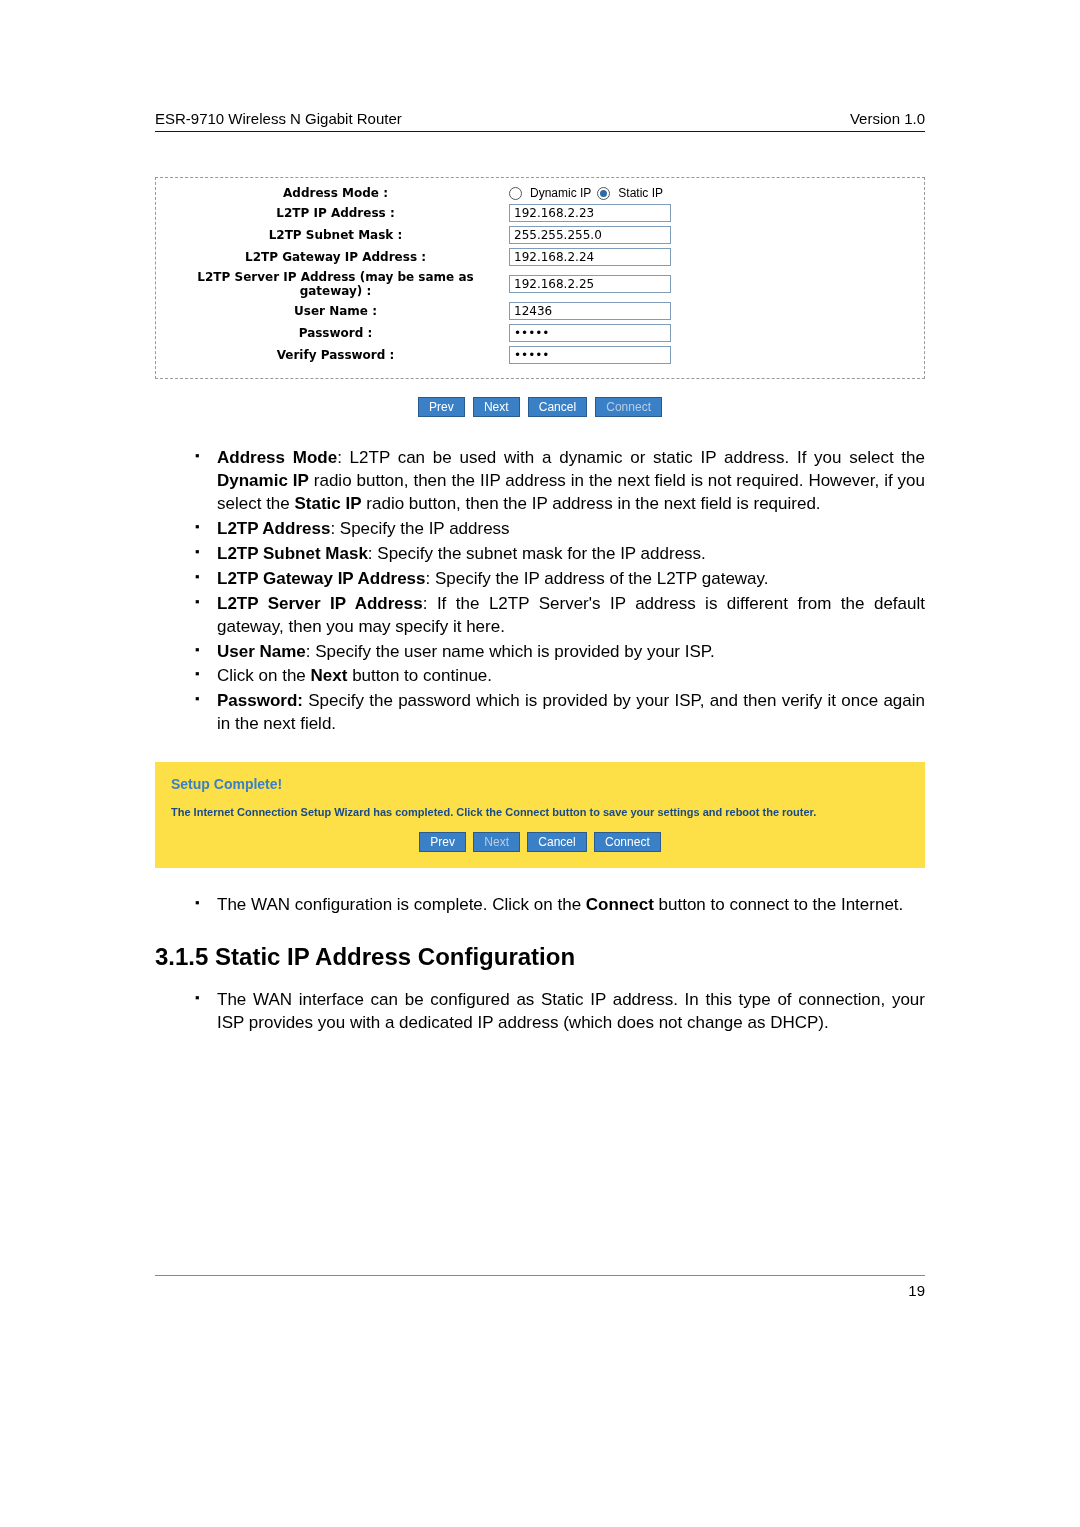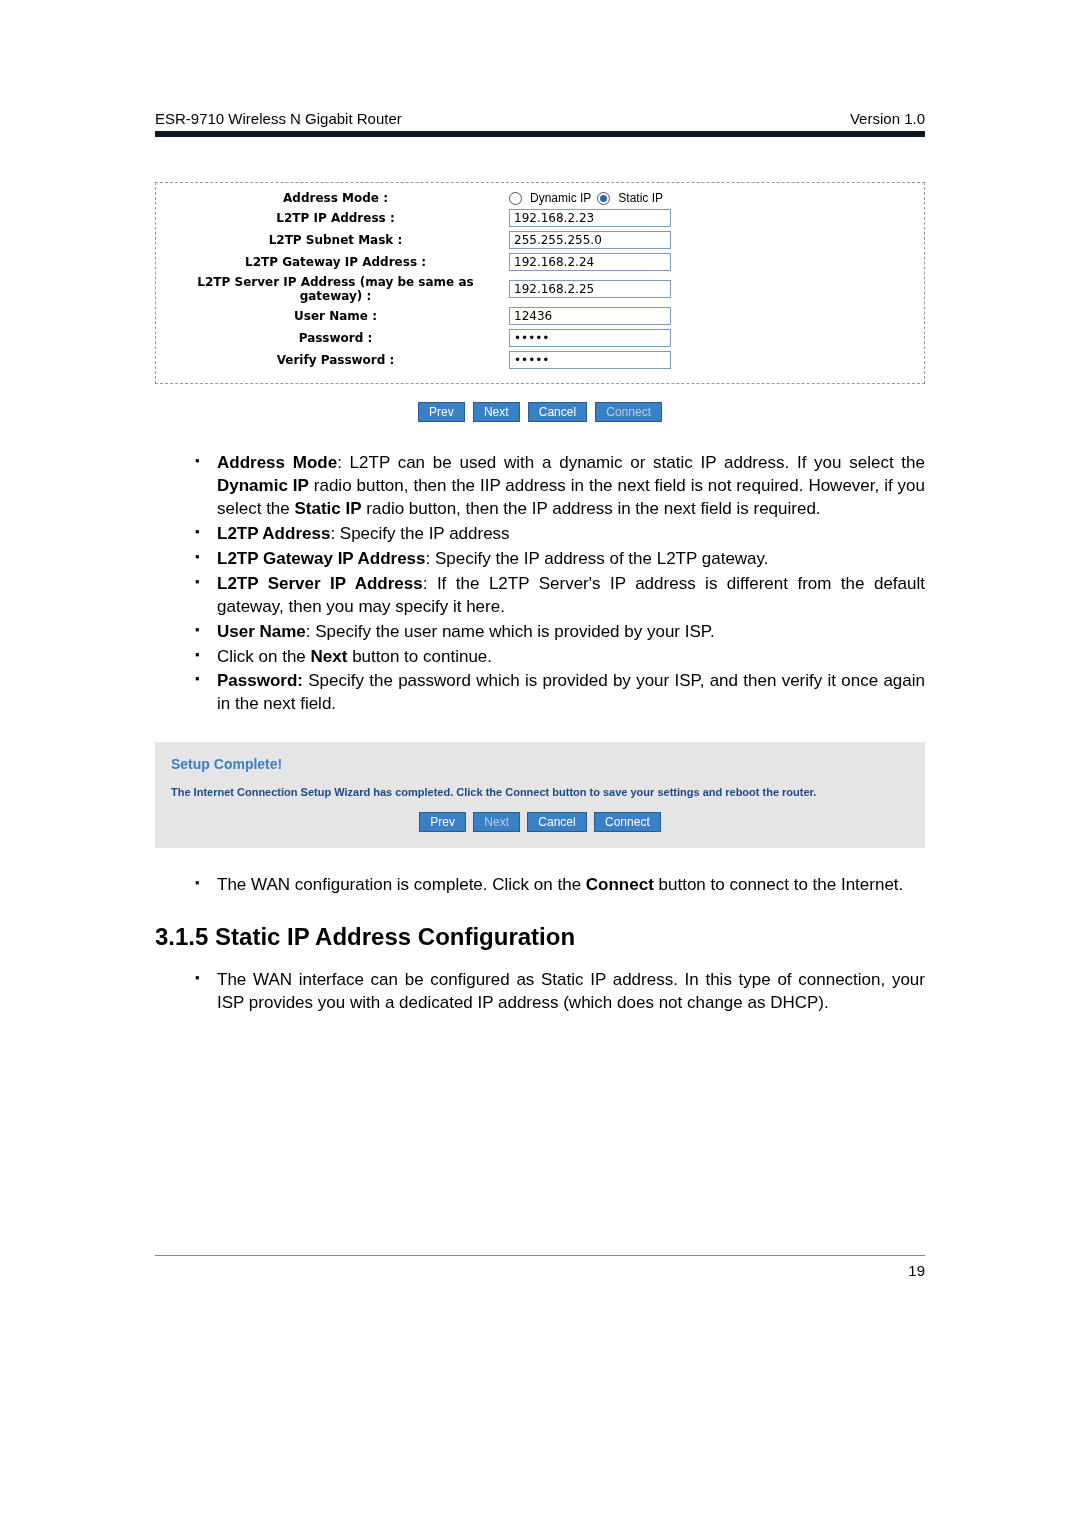--- a/index.html
+++ b/index.html
@@ -9,21 +9,21 @@
       width: 1080px;
       margin: 0 auto;
       padding: 110px 155px 60px 155px;
       font-size: 15px;
       color: #000;
     }
     .header-row {
       display: flex;
       justify-content: space-between;
       font-size: 15px;
-      border-bottom: 6px solid #0f172a;
+      border-bottom: 1px solid #0f172a;
       padding-bottom: 4px;
       margin-bottom: 45px;
     }
     
     .form-box {
       border: 1px dashed #999;
       padding: 8px 18px 10px;
       margin-bottom: 18px;
     }
     .form-row {
@@ -80,21 +80,21 @@
       font-size:17px;
     }
     ul.bullets li::before{
       content:"▪";
       position:absolute; left:0; top:0;
       font-size:13px;
     }
     .b { font-weight:700; }
     
     .complete-box{
-      background:#e5e5e5;
+      background:#fde047;
       padding:14px 16px 16px;
       margin-bottom:26px;
       font-size:12px;
     }
     .complete-title{ color:#3a80c7; font-weight:700; font-size:14px; margin-bottom:14px;}
     .complete-msg{ color:#1a4b86; font-weight:600; font-size:11px; }
     
     h2.sect { font-size:24px; font-weight:700; margin:20px 0 18px; }
     
     .footer{
@@ -171,20 +171,21 @@
 <div class="btn-row">
   <span class="btn">Prev</span>
   <span class="btn">Next</span>
   <span class="btn">Cancel</span>
   <span class="btn dim">Connect</span>
 </div>
 
 <ul class="bullets">
   <li><span class="b">Address Mode</span><span>: L2TP can be used with a dynamic or static IP address. If you select the </span><span class="b">Dynamic IP</span><span> radio button, then the IIP address in the next field is not required. However, if you select the </span><span class="b">Static IP</span><span> radio button, then the IP address in the next field is required.</span></li>
   <li><span class="b">L2TP Address</span><span>: Specify the IP address</span></li>
+  <li><span class="b">L2TP Subnet Mask</span><span>: Specify the subnet mask for the IP address.</span></li>
   <li><span class="b">L2TP Gateway IP Address</span><span>: Specify the IP address of the L2TP gateway.</span></li>
   <li><span class="b">L2TP Server IP Address</span><span>: If the L2TP Server's IP address is different from the default gateway, then you may specify it here.</span></li>
   <li><span class="b">User Name</span><span>: Specify the user name which is provided by your ISP.</span></li>
   <li><span>Click on the </span><span class="b">Next</span><span> button to continue.</span></li>
   <li><span class="b">Password:</span><span> Specify the password which is provided by your ISP, and then verify it once again in the next field.</span></li>
 </ul>
 
 <div class="complete-box">
   <div class="complete-title">Setup Complete!</div>
   <div class="complete-msg">The Internet Connection Setup Wizard has completed. Click the Connect button to save your settings and reboot the router.</div>

